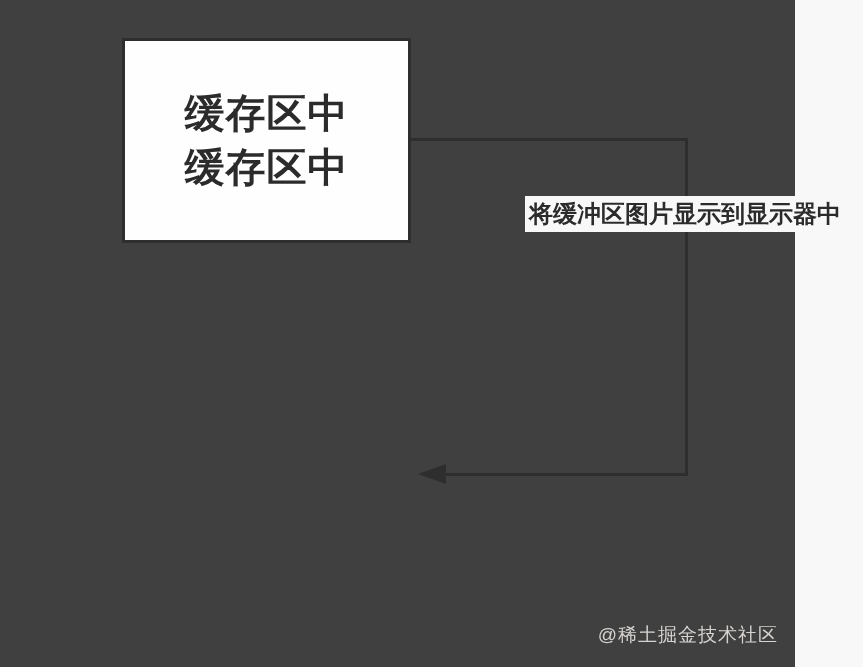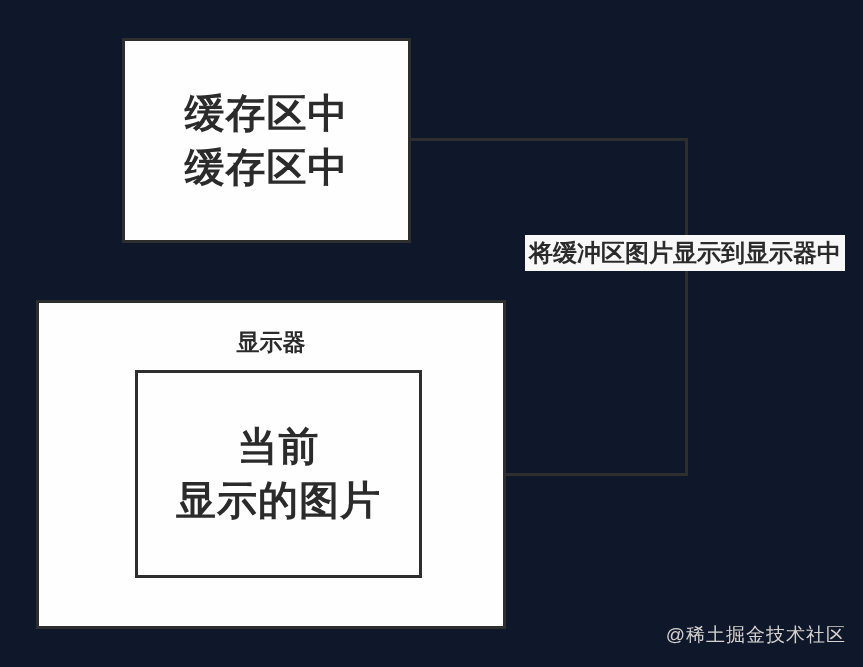--- a/index.html
+++ b/index.html
@@ -4,23 +4,23 @@
 <style>
   * { margin: 0; padding: 0; box-sizing: border-box; }
   html, body { width: 863px; height: 667px; }
   body {
     background: #f8f8f8;
     font-family: "Liberation Sans", "DejaVu Sans", sans-serif;
     overflow: hidden;
   }
   .stage {
     position: relative;
-    width: 863px;
+    width: 795px;
     height: 667px;
-    background: #0f172a;
+    background: #404040;
   }
   .box {
     position: absolute;
     background: #fefefe;
     border: 3px solid #2e2e2e;
     display: flex;
     align-items: center;
     justify-content: center;
   }
   .buffer-box {
@@ -72,21 +72,20 @@
   .connector-label {
     position: absolute;
     left: 685px; top: 196px;
     transform: translateX(-50%);
     background: #f8f8f8;
     padding: 2px 4px;
     font-size: 24px;
     font-weight: bold;
     color: #2b2b2b;
     white-space: nowrap;
-    margin-top: 39px;
   }
   .watermark {
     position: absolute;
     right: 17px; bottom: 19px;
     font-size: 19px;
     color: #d5d2cf;
     letter-spacing: 1px;
     text-align: right;
   }
 </style>
@@ -102,26 +101,16 @@
     </div>
   </div>
 
   <div class="line h-line-top"></div>
   <div class="line v-line"></div>
   <div class="line h-line-arrow"></div>
   <div class="arrow-head"></div>
 
   <div class="connector-label">将缓冲区图片显示到显示器中</div>
 
-  <div class="box display-box">
-    <div class="display-title">显示器</div>
-
-    <div class="box current-box">
-      <div class="big-label">
-        <div>当前</div>
-        <div>显示的图片</div>
-      </div>
-    </div>
-  </div>
 
   <div class="watermark">@稀土掘金技术社区</div>
 
 </div>
 
 </body></html>

